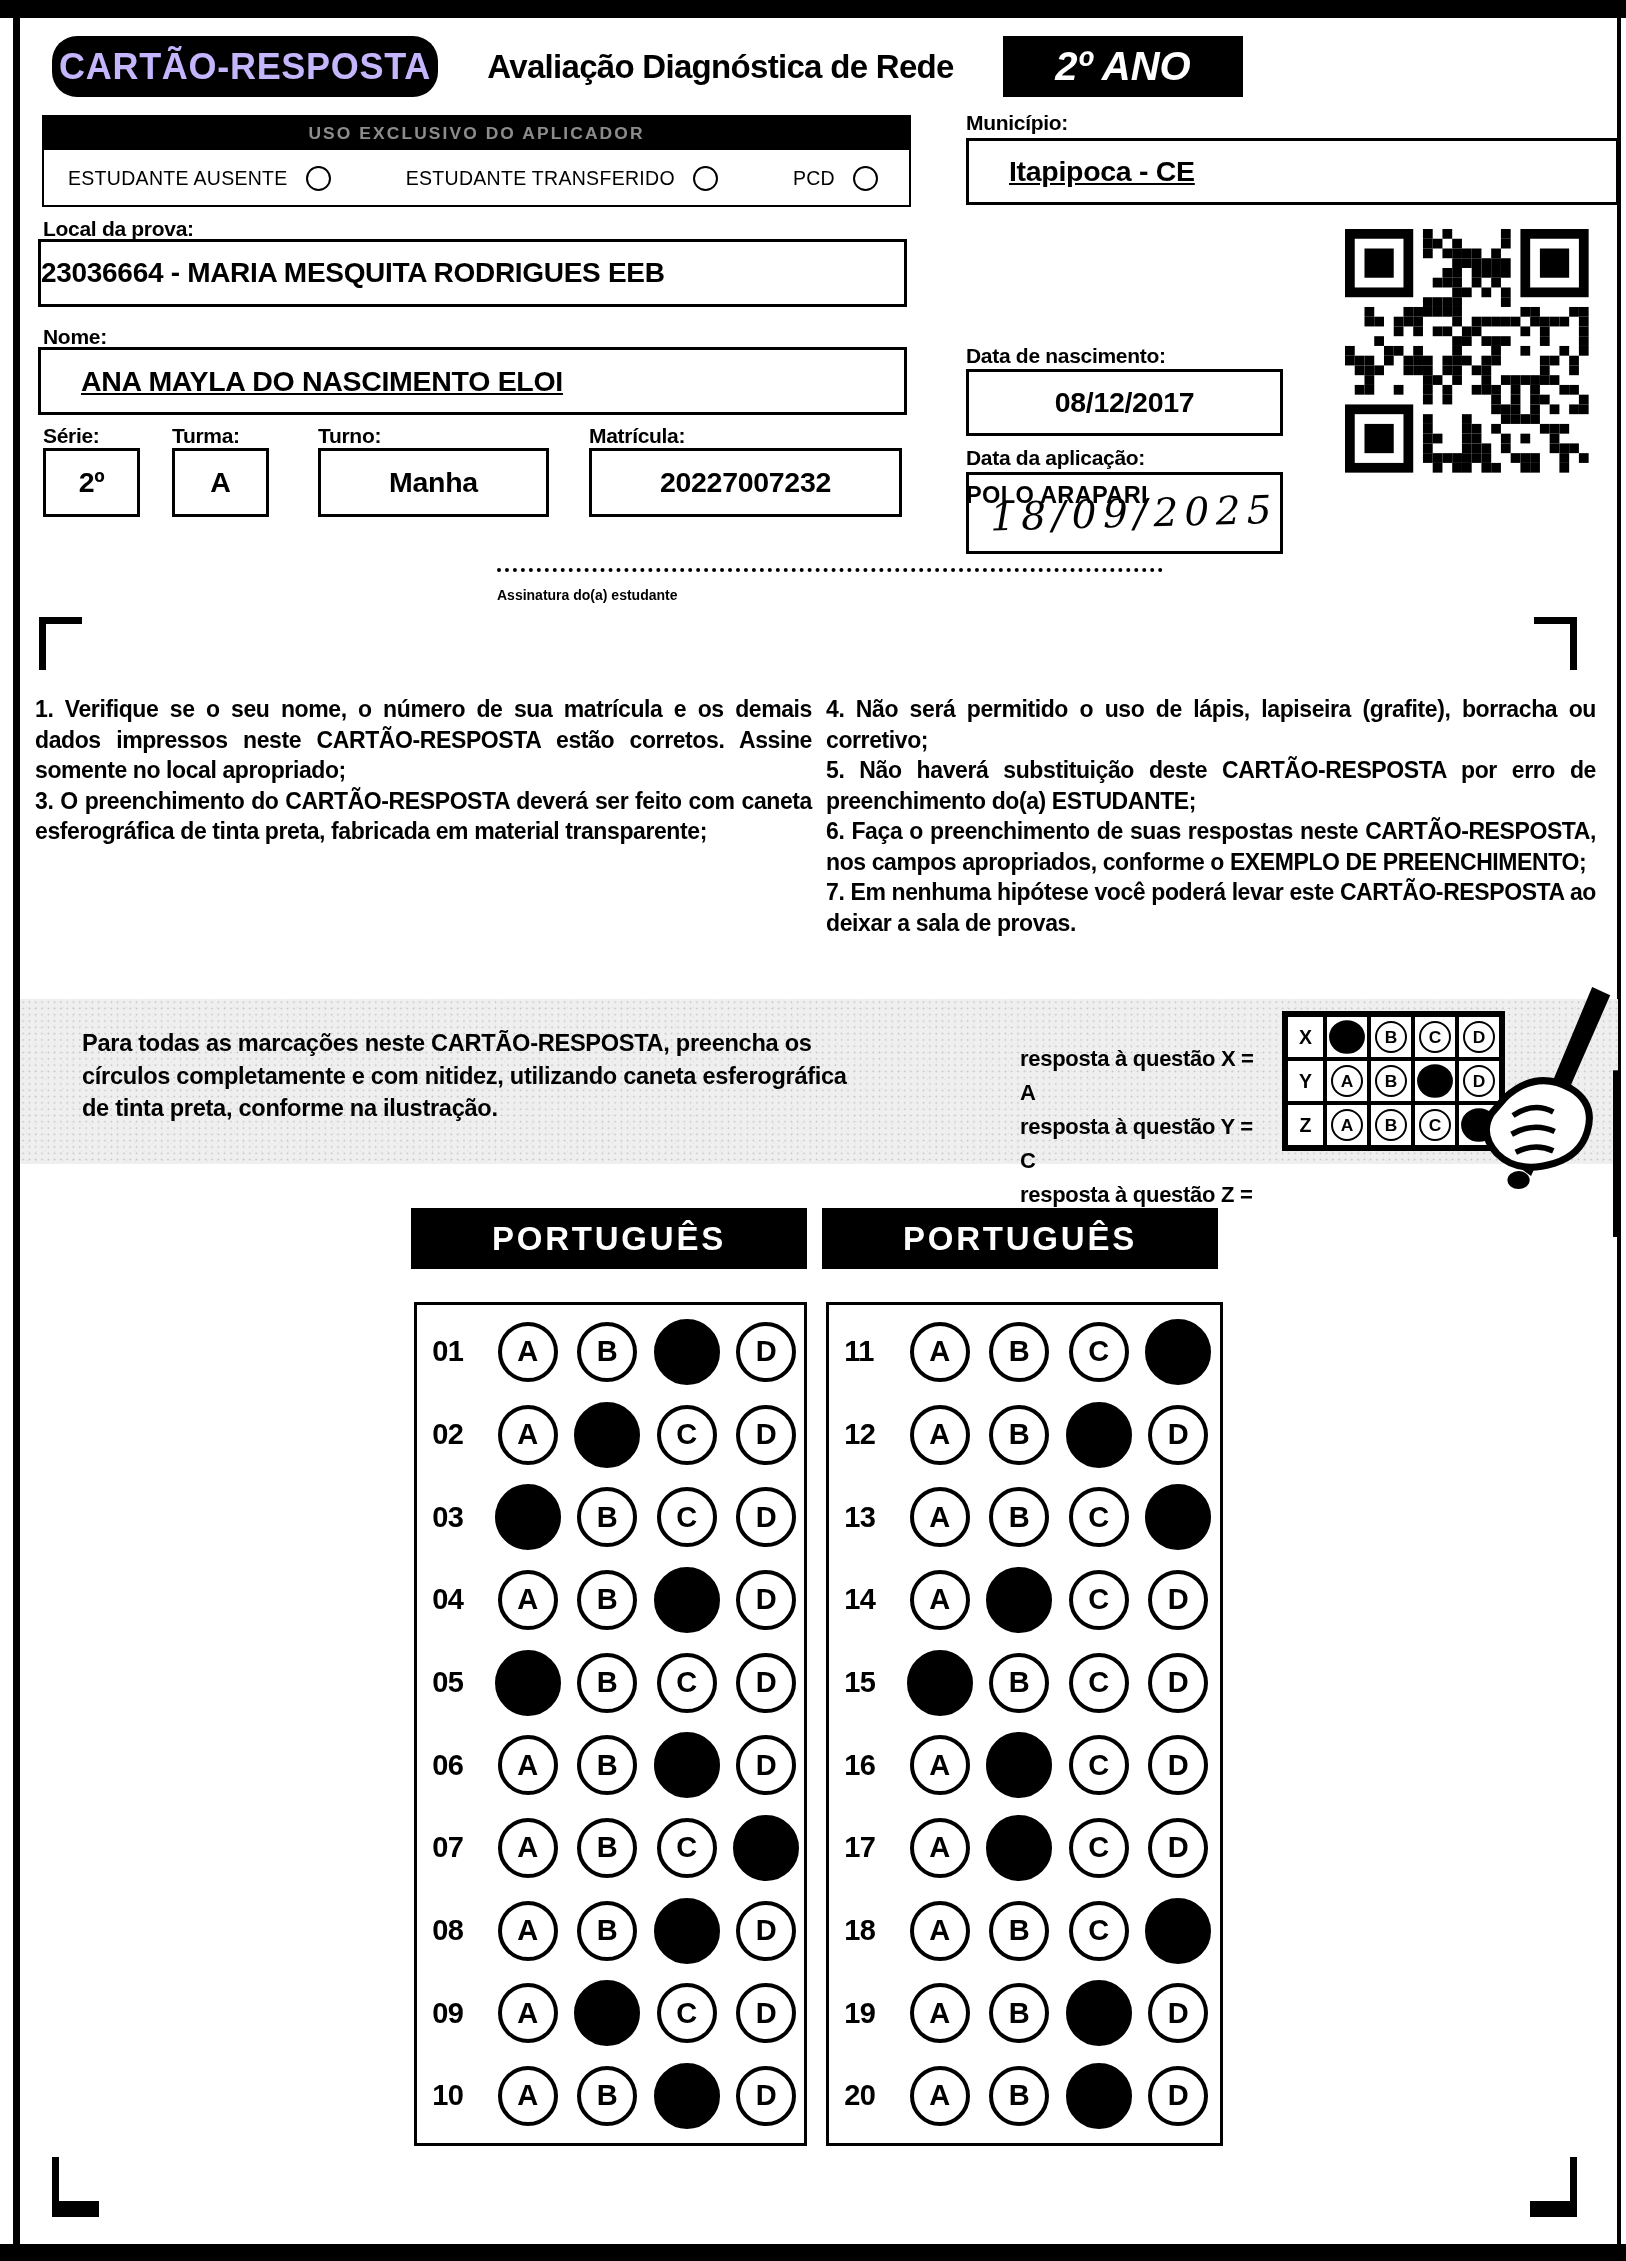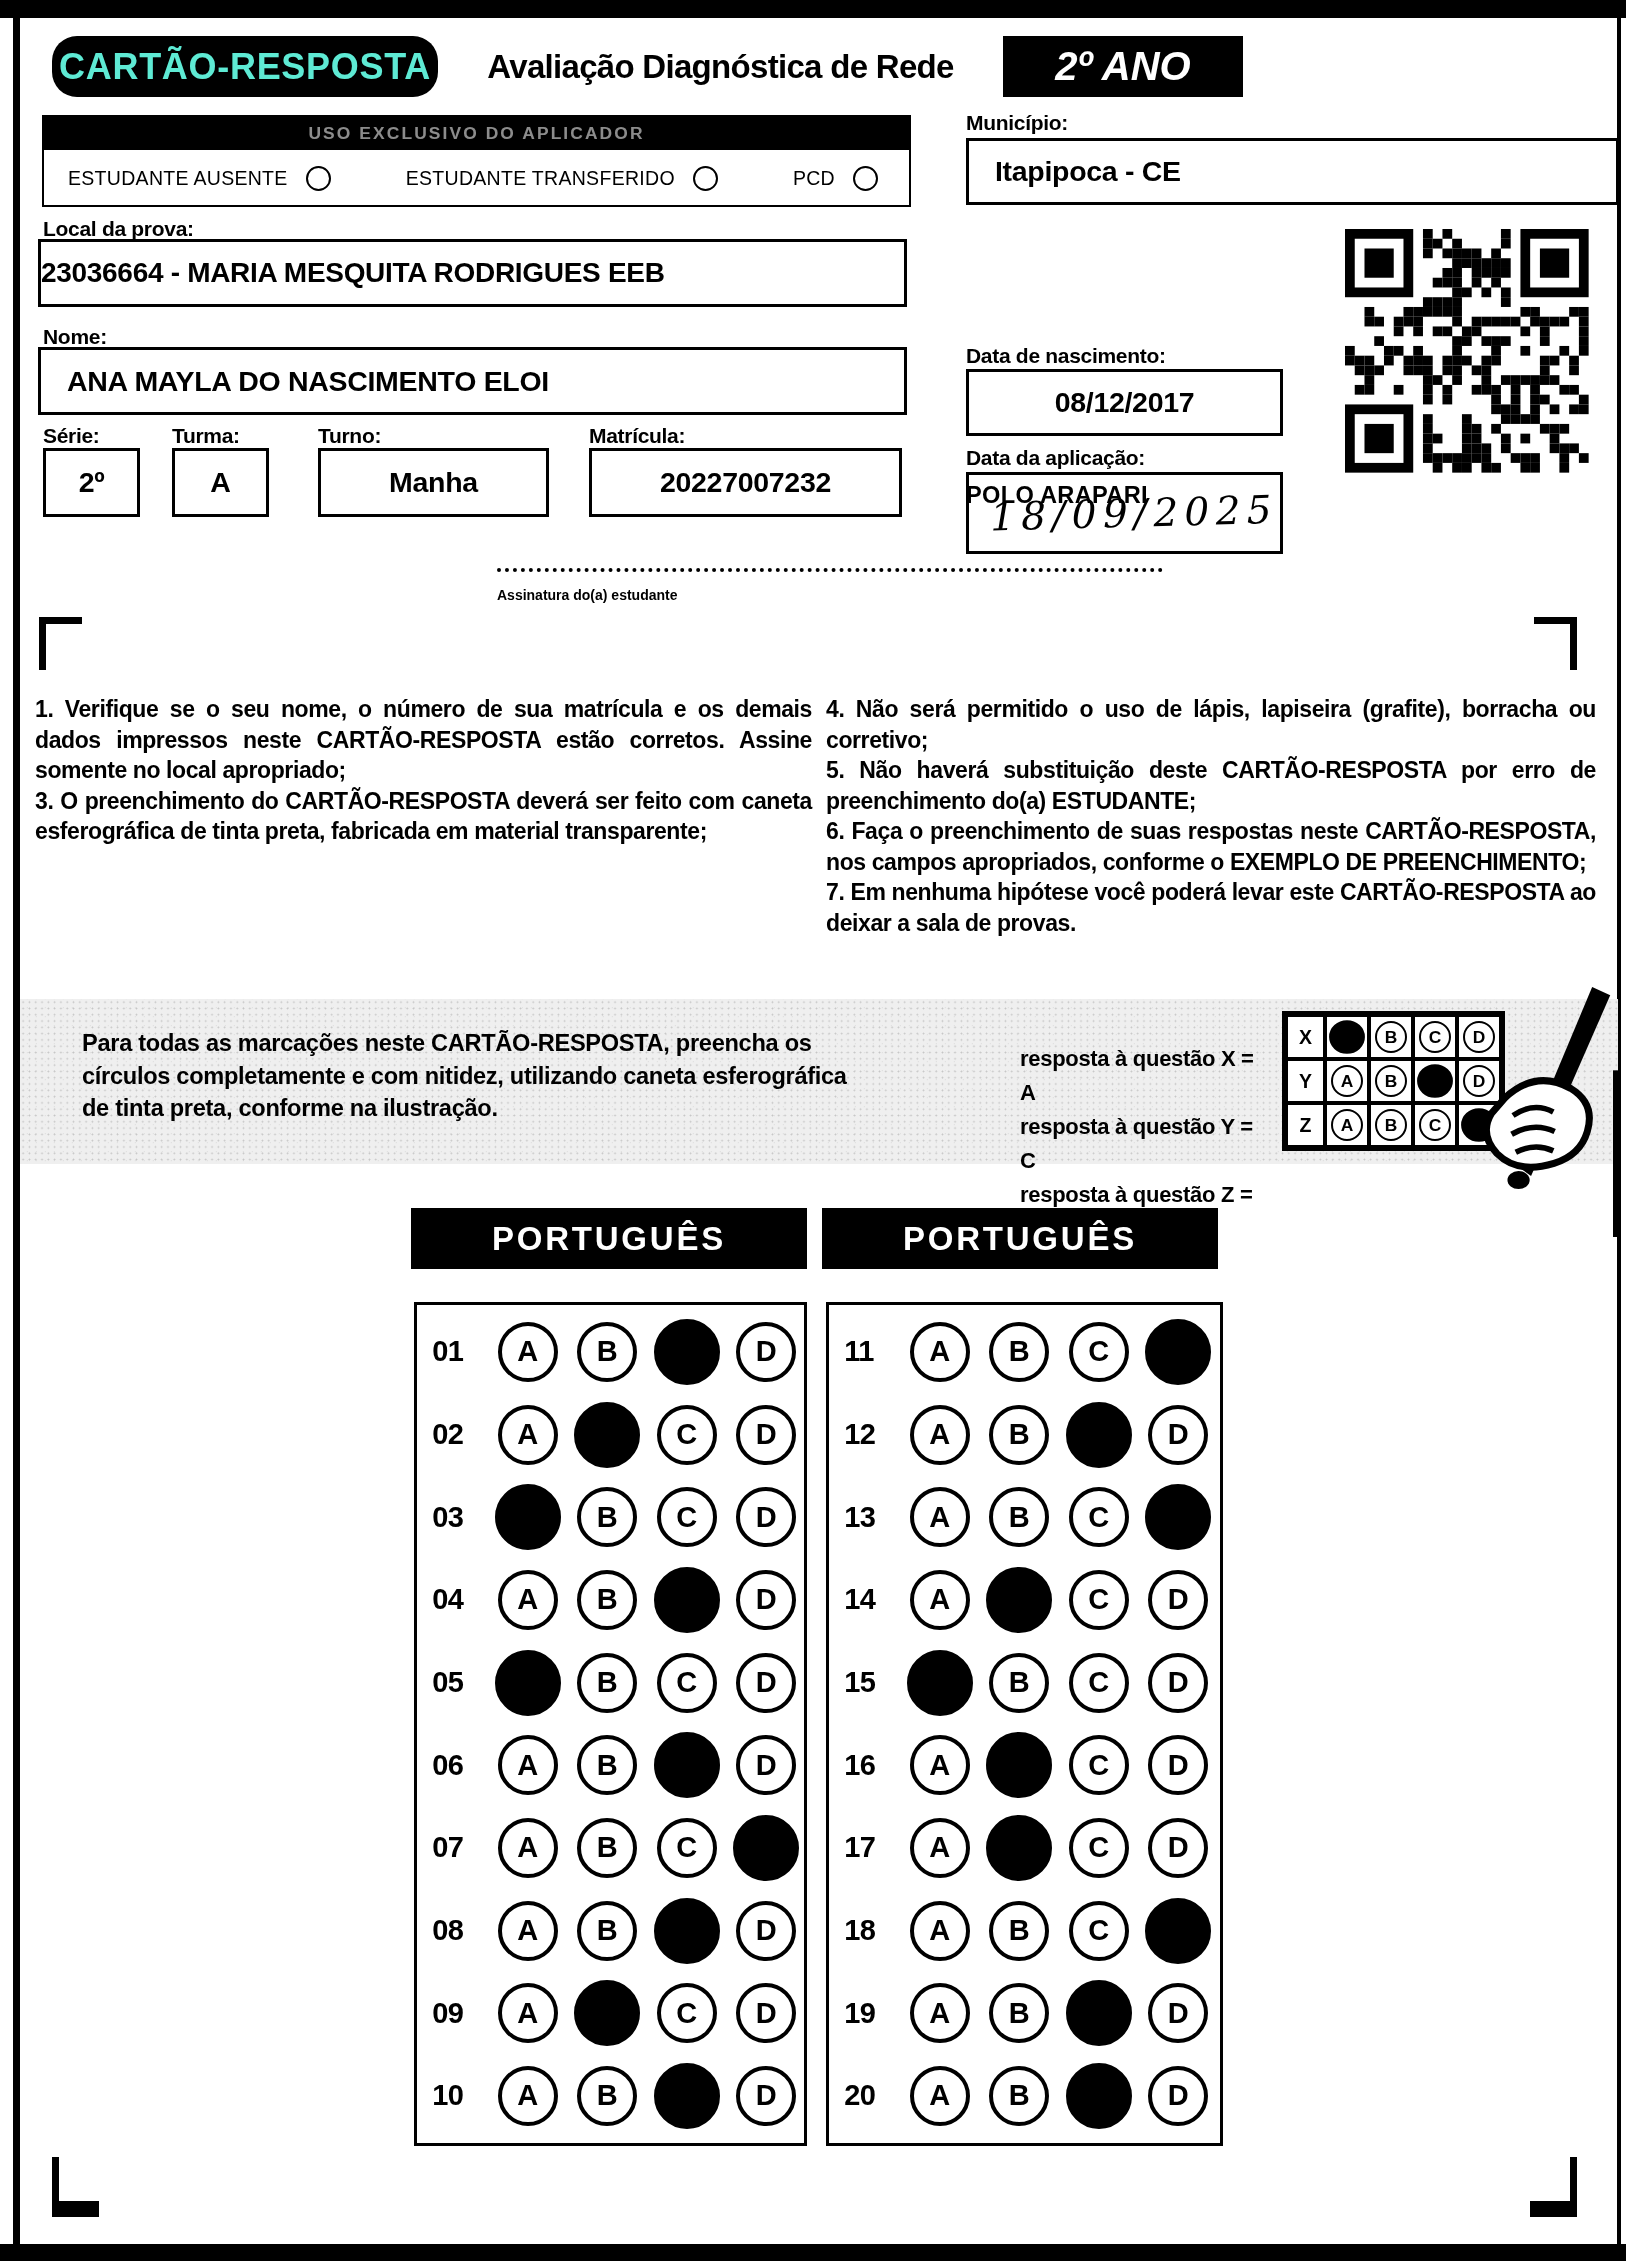--- a/index.html
+++ b/index.html
@@ -8,40 +8,40 @@
   *{box-sizing:border-box;}
 
   
   .frame-top{position:absolute;left:0;top:0;width:100%;height:18px;background:#000;}
   .frame-bottom{position:absolute;left:0;bottom:0;width:100%;height:16.7px;background:#000;}
   .frame-left{position:absolute;left:12.5px;top:0;bottom:0;width:7px;background:#000;}
   .frame-right{position:absolute;right:5.6px;top:18px;bottom:16.7px;width:4.9px;background:#000;}
 
   
   .hdr{position:absolute;left:52px;top:36px;height:61px;display:flex;}
-  .hdr-black1{width:386px;background:#000;color:#5eead4;display:flex;align-items:center;justify-content:center;
+  .hdr-black1{width:386px;background:#000;color:#c4b5fd;display:flex;align-items:center;justify-content:center;
               font-weight:bold;font-size:36px;letter-spacing:0.7px;border-radius:25px;}
   .hdr-white{width:565px;display:flex;align-items:center;justify-content:center;
              font-weight:bold;font-size:33px;letter-spacing:-0.7px;}
   .hdr-black2{width:240px;background:#000;color:#fff;display:flex;align-items:center;justify-content:center;
               font-weight:bold;font-size:40px;font-style:italic;}
 
   
   .apl{position:absolute;left:42px;top:115px;width:869px;height:92px;border:2.8px solid #000;}
   .apl-bar{height:33px;background:#000;color:rgba(255,255,255,.55);display:flex;align-items:center;justify-content:center;
            font-size:17.4px;font-weight:bold;letter-spacing:2.1px;}
   .apl-row{height:56px;display:flex;align-items:center;justify-content:space-between;padding:0 31px 0 24px;}
   .apl-opt{display:flex;align-items:center;gap:18px;font-size:19.5px;letter-spacing:0.3px;}
   .apl-circle{width:25px;height:25px;border:2.1px solid #000;border-radius:50%;background:#fff;}
 
   
   .lbl{position:absolute;font-weight:bold;font-size:21px;letter-spacing:-0.3px;}
   .fbox{position:absolute;border:3.5px solid #000;background:#fff;display:flex;align-items:center;
         font-weight:bold;font-size:28.5px;letter-spacing:-0.3px;}
-  .fbox.pad{padding-left:26px;}
+  .fbox.pad{padding-left:40px;text-decoration:underline;}
   .fbox.center{justify-content:center;}
   .hand{font-family:"DejaVu Serif",serif;font-style:italic;font-weight:normal;font-size:39px;
         letter-spacing:6.3px;transform:rotate(-1.5deg);padding-left:21px;}
 
   .polo{position:absolute;left:966px;top:482px;font-weight:bold;font-size:23.6px;letter-spacing:0.3px;}
 
   
   .sig-line{position:absolute;left:497px;top:568px;width:666px;border-top:4.9px dotted #000;}
   .sig-label{position:absolute;left:497px;top:587px;width:666px;text-align:left;font-weight:bold;font-size:14px;}
 

